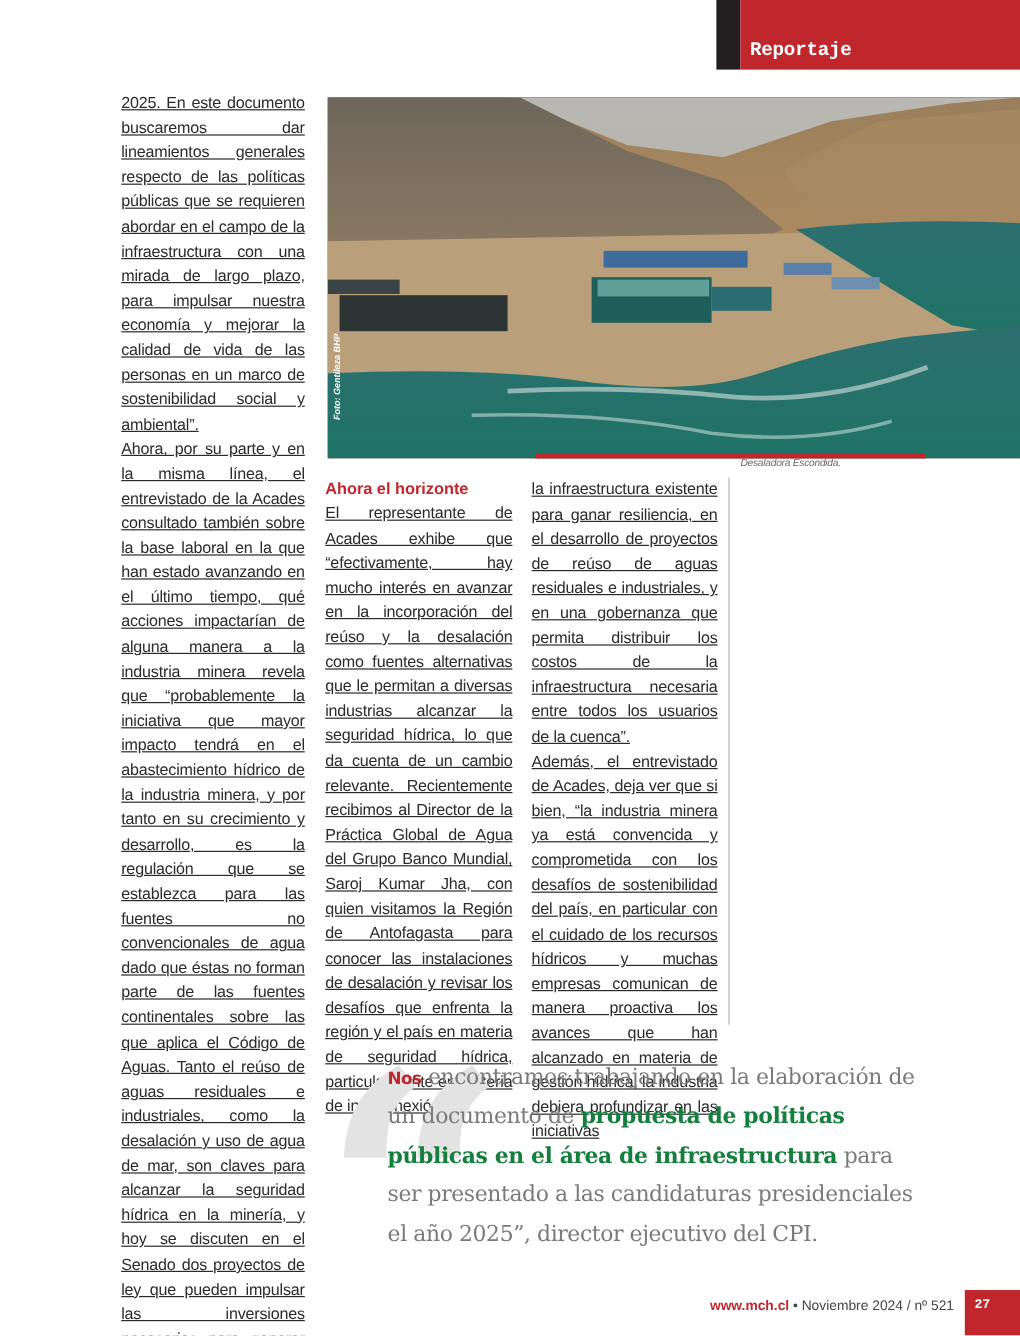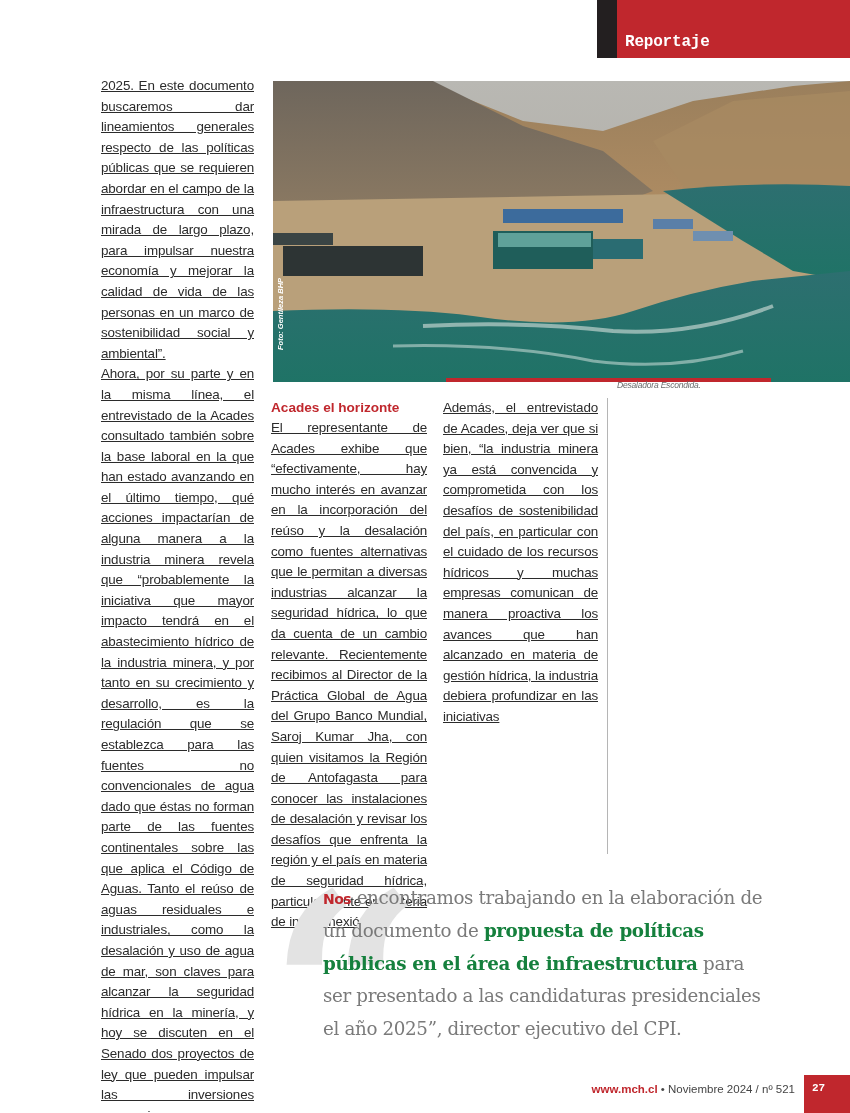--- a/index.html
+++ b/index.html
@@ -89,25 +89,26 @@
     <rect x="0" y="152" width="60" height="12" fill="#3a4444"></rect>
     <rect x="230" y="128" width="120" height="14" fill="#3c6b9c"></rect>
     <rect x="380" y="138" width="40" height="10" fill="#5a7fa8"></rect>
     <rect x="420" y="150" width="40" height="10" fill="#6f8fb0"></rect>
   </svg>
 </div>
 <div class="photo-credit">Foto: Gentileza BHP</div>
 <div class="photo-redbar"></div>
 
 <div class="col col-2">
-  <div class="subhead">Acades el horizonte</div>
+  <div class="subhead">Ahora el horizonte</div>
   <p>El representante de Acades exhibe que “efectivamente, hay mucho interés en avanzar en la incorporación del reúso y la desalación como fuentes alternativas que le permitan a diversas industrias alcanzar la seguridad hídrica, lo que da cuenta de un cambio relevante. Recientemente recibimos al Director de la Práctica Global de Agua del Grupo Banco Mundial, Saroj Kumar Jha, con quien visitamos la Región de Antofagasta para conocer las instalaciones de desalación y revisar los desafíos que enfrenta la región y el país en materia de seguridad hídrica, particularmente en materia de interconexión de</p>
 </div>
 
 <div class="col col-3">
+  <p>la infraestructura existente para ganar resiliencia, en el desarrollo de proyectos de reúso de aguas residuales e industriales, y en una gobernanza que permita distribuir los costos de la infraestructura necesaria entre todos los usuarios de la cuenca”.</p>
   <p>Además, el entrevistado de Acades, deja ver que si bien, “la industria minera ya está convencida y comprometida con los desafíos de sostenibilidad del país, en particular con el cuidado de los recursos hídricos y muchas empresas comunican de manera proactiva los avances que han alcanzado en materia de gestión hídrica, la industria debiera profundizar en las iniciativas</p>
 </div>
 
 <div class="caption-line"></div>
 <div class="caption">Desaladora Escondida.</div>
 
 <div class="quote-mark">“</div>
 <div class="quote"><span class="lead">Nos</span><span> encontramos trabajando en la elaboración de un documento de </span><span class="strong">propuesta de políticas públicas en el área de infraestructura</span><span> para ser presentado a las candidaturas presidenciales el año 2025”, director ejecutivo del CPI.</span></div>
 
 <div class="footer-text"><span class="footer-site">www.mch.cl</span><span> • </span><span>Noviembre 2024 / nº 521</span></div>

